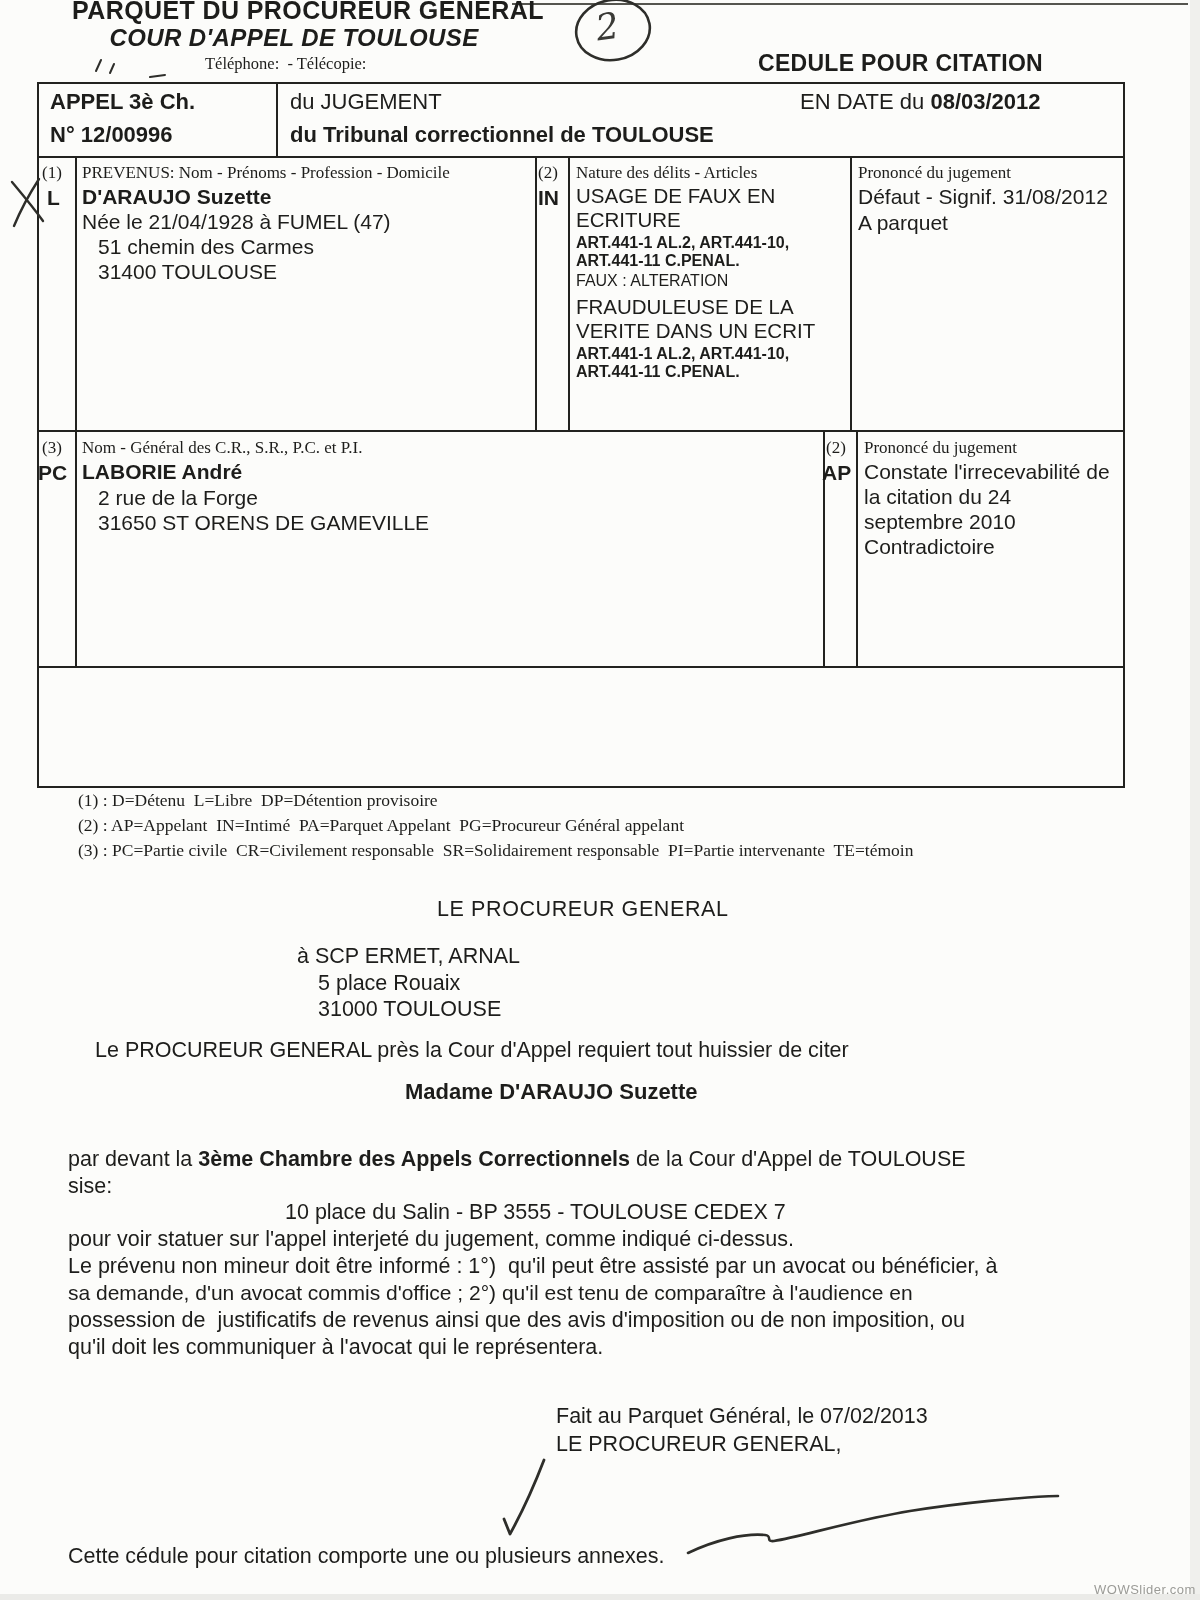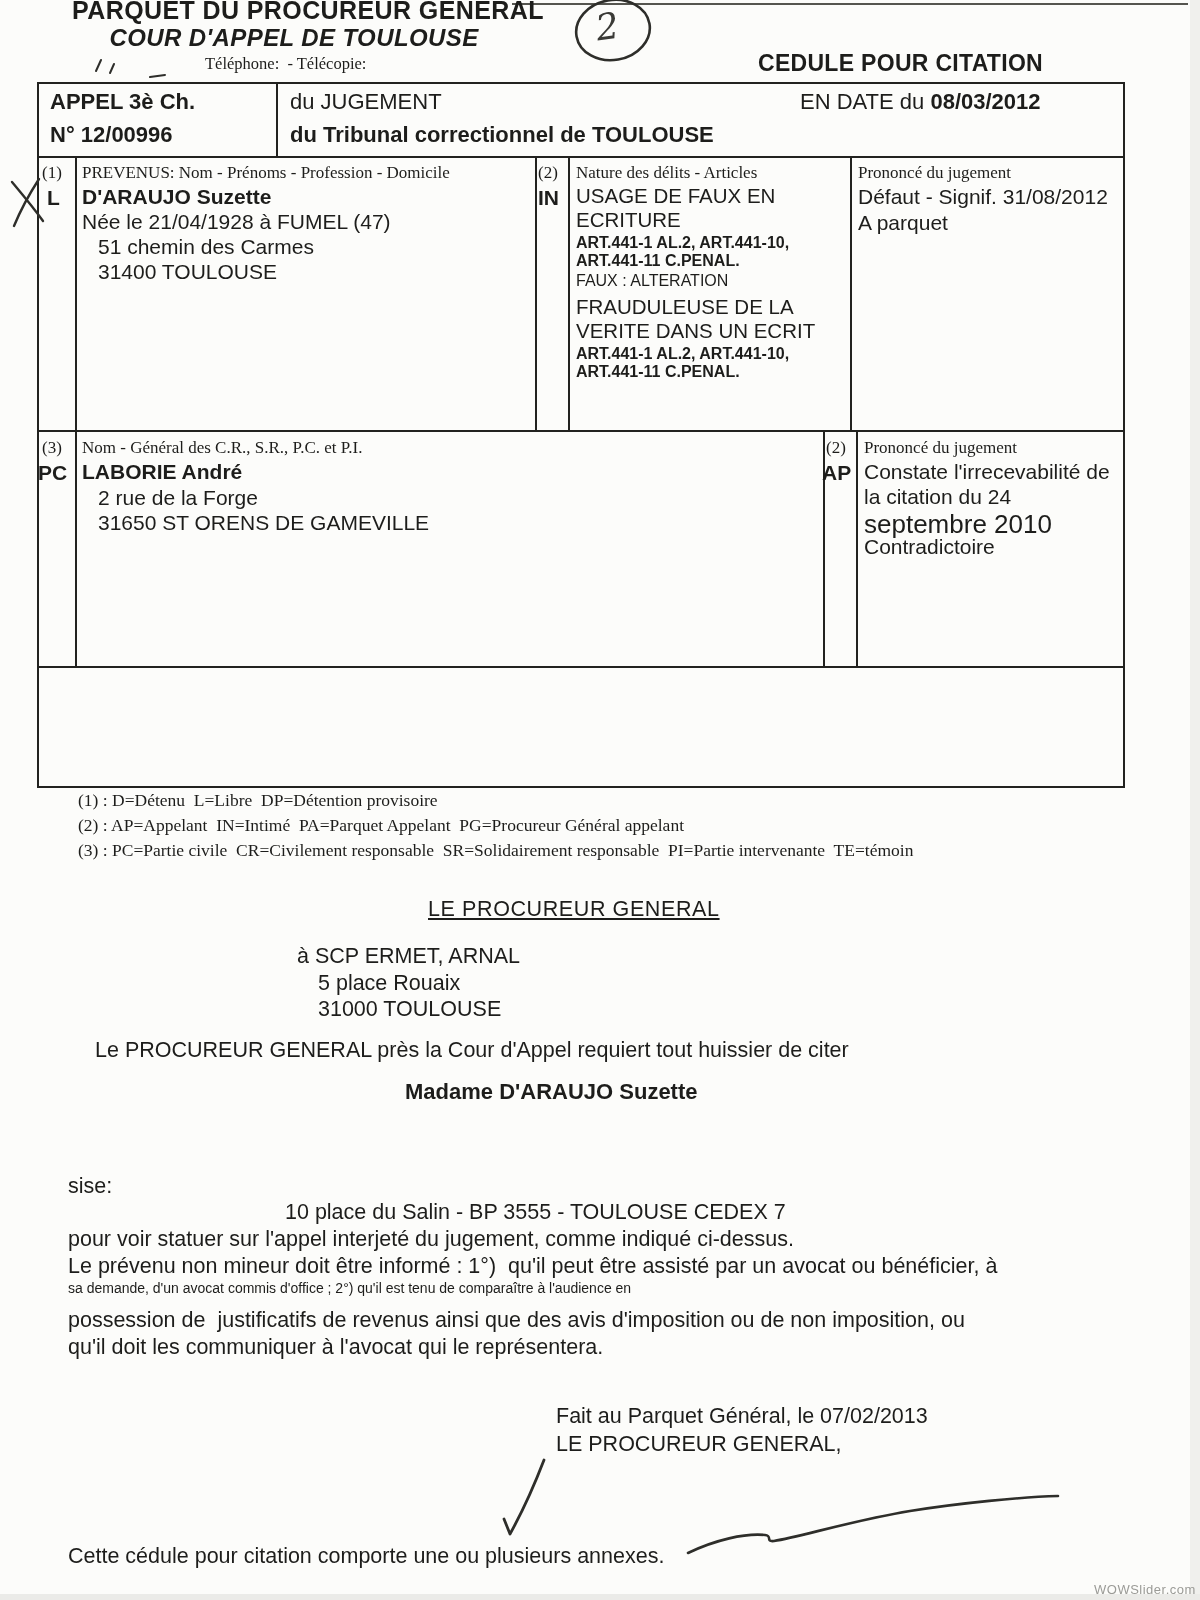--- a/index.html
+++ b/index.html
@@ -91,39 +91,40 @@
   <div class="txt serif" style="left:82px;top:438px;font-size:17px;">Nom - Général des C.R., S.R., P.C. et P.I.</div>
   <div class="txt bold" style="left:82px;top:460px;font-size:21px;">LABORIE André</div>
   <div class="txt" style="left:98px;top:486px;font-size:21px;">2 rue de la Forge</div>
   <div class="txt" style="left:98px;top:511px;font-size:21px;">31650 ST ORENS DE GAMEVILLE</div>
 
   <div class="txt serif" style="left:826px;top:438px;font-size:17px;">(2)</div>
   <div class="txt bold" style="left:822px;top:461px;font-size:21px;">AP</div>
   <div class="txt serif" style="left:864px;top:438px;font-size:17px;">Prononcé du jugement</div>
   <div class="txt" style="left:864px;top:460px;font-size:21px;">Constate l'irrecevabilité de</div>
   <div class="txt" style="left:864px;top:485px;font-size:21px;">la citation du 24</div>
-  <div class="txt" style="left:864px;top:510px;font-size:26px;">septembre 2010</div>
+  <div class="txt" style="left:864px;top:510px;font-size:21px;">septembre 2010</div>
   <div class="txt" style="left:864px;top:535px;font-size:21px;">Contradictoire</div>
 
   <div class="txt serif" style="left:78px;top:791px;font-size:17.5px;">(1) : D=Détenu  L=Libre  DP=Détention provisoire</div>
   <div class="txt serif" style="left:78px;top:816px;font-size:17.5px;">(2) : AP=Appelant  IN=Intimé  PA=Parquet Appelant  PG=Procureur Général appelant</div>
   <div class="txt serif" style="left:78px;top:841px;font-size:17.5px;">(3) : PC=Partie civile  CR=Civilement responsable  SR=Solidairement responsable  PI=Partie intervenante  TE=témoin</div>
 
-  <div class="txt" style="left:428px;top:897px;font-size:21.5px;letter-spacing:0.6px;text-decoration:underline;">LE PROCUREUR GENERAL</div>
+  <div class="txt" style="left:437px;top:897px;font-size:21.5px;letter-spacing:0.6px;">LE PROCUREUR GENERAL</div>
   <div class="txt" style="left:297px;top:944px;font-size:21.5px;">à SCP ERMET, ARNAL</div>
   <div class="txt" style="left:318px;top:971px;font-size:21.5px;">5 place Rouaix</div>
   <div class="txt" style="left:318px;top:997px;font-size:21.5px;">31000 TOULOUSE</div>
   <div class="txt" style="left:95px;top:1038px;font-size:21.5px;">Le PROCUREUR GENERAL près la Cour d'Appel requiert tout huissier de citer</div>
   <div class="txt bold" style="left:405px;top:1080px;font-size:22px;">Madame D'ARAUJO Suzette</div>
 
+  <div class="txt" style="left:68px;top:1147px;font-size:21.5px;"><span>par devant la </span><span class="bold">3ème Chambre des Appels Correctionnels</span><span> de la Cour d'Appel de TOULOUSE</span></div>
   <div class="txt" style="left:68px;top:1174px;font-size:21.5px;">sise:</div>
   <div class="txt" style="left:285px;top:1200px;font-size:21.5px;">10 place du Salin - BP 3555 - TOULOUSE CEDEX 7</div>
   <div class="txt" style="left:68px;top:1227px;font-size:21.5px;">pour voir statuer sur l'appel interjeté du jugement, comme indiqué ci-dessus.</div>
   <div class="txt" style="left:68px;top:1254px;font-size:21.5px;">Le prévenu non mineur doit être informé : 1°)  qu'il peut être assisté par un avocat ou bénéficier, à</div>
-  <div class="txt" style="left:68px;top:1281px;font-size:14px;">sa demande, d'un avocat commis d'office ; 2°) qu'il est tenu de comparaître à l'audience en</div>
+  <div class="txt" style="left:68px;top:1281px;font-size:21px;">sa demande, d'un avocat commis d'office ; 2°) qu'il est tenu de comparaître à l'audience en</div>
   <div class="txt" style="left:68px;top:1335px;font-size:21.5px;">qu'il doit les communiquer à l'avocat qui le représentera.</div>
   <div class="txt" style="left:68px;top:1308px;font-size:21.5px;">possession de  justificatifs de revenus ainsi que des avis d'imposition ou de non imposition, ou</div>
 
   <div class="txt" style="left:556px;top:1404px;font-size:21.5px;">Fait au Parquet Général, le 07/02/2013</div>
   <div class="txt" style="left:556px;top:1432px;font-size:21.5px;">LE PROCUREUR GENERAL,</div>
   <div class="txt" style="left:68px;top:1544px;font-size:21.5px;">Cette cédule pour citation comporte une ou plusieurs annexes.</div>
 
   <div id="watermark">WOWSlider.com</div>
 
   <svg width="1200" height="1600" style="position:absolute;left:0;top:0;pointer-events:none;">

